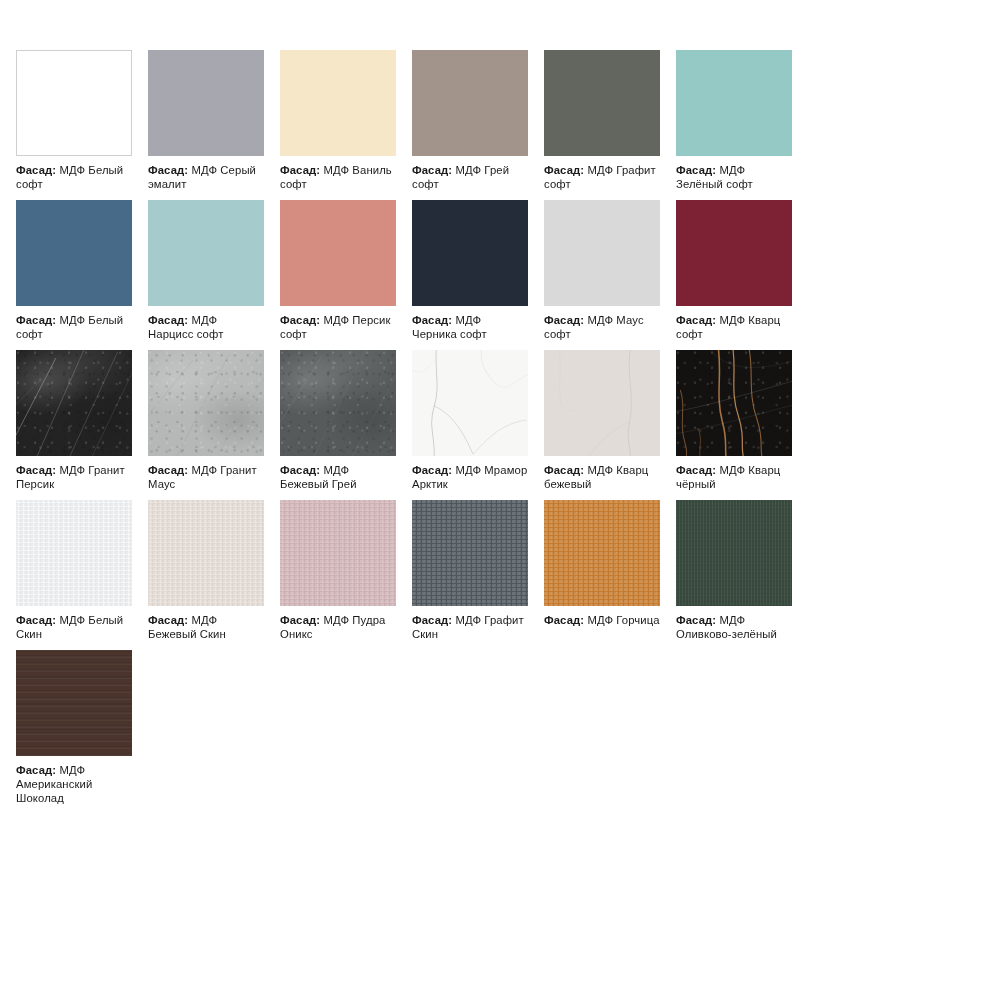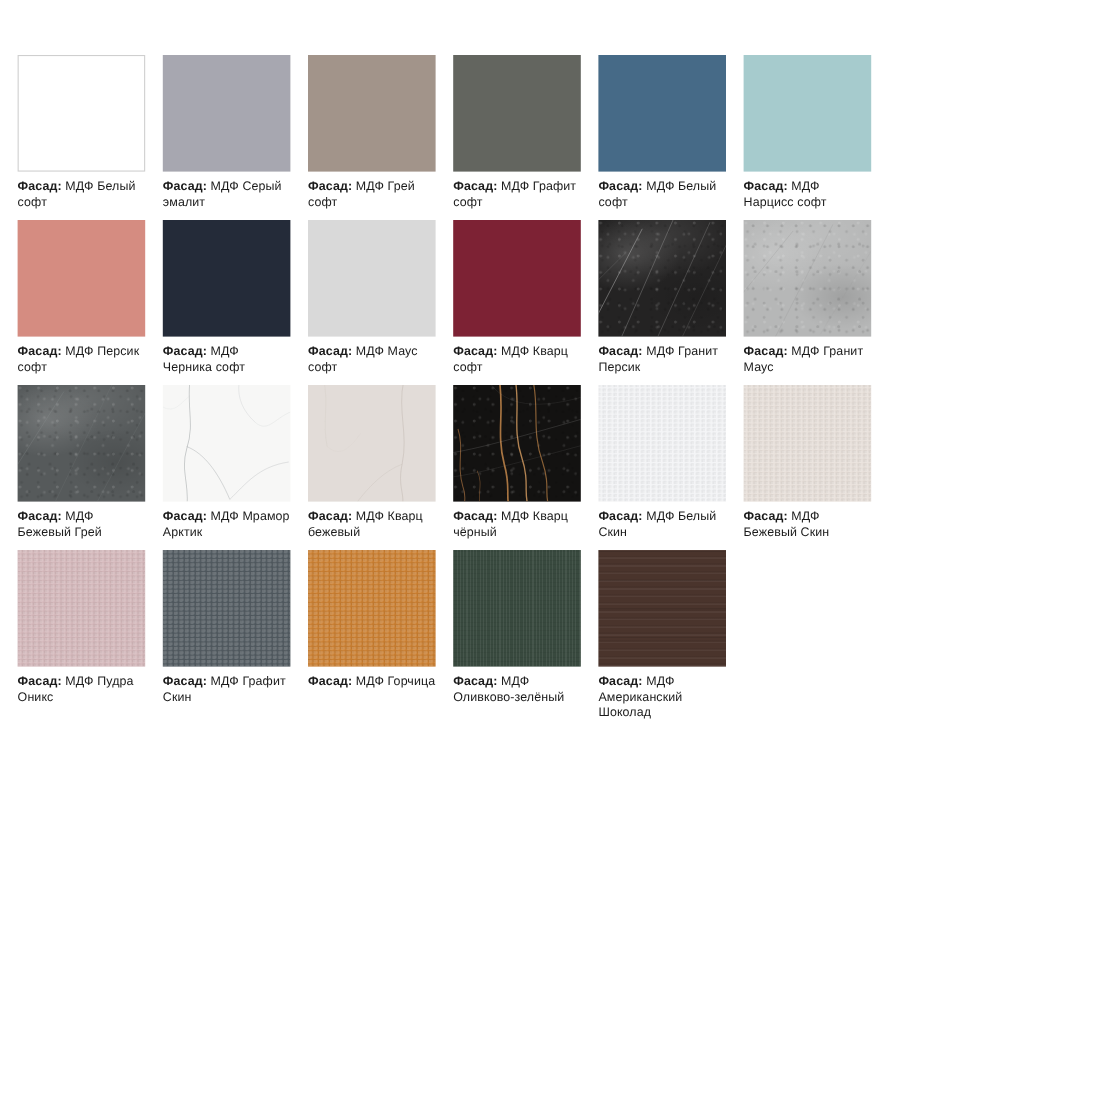--- a/index.html
+++ b/index.html
@@ -139,26 +139,34 @@
   <div class="swatch-grid">
       <div class="swatch-cell">
         <div class="swatch-chip bordered" style="background: rgb(255, 255, 255);"></div>
         <div class="swatch-caption"><span class="cap-key">Фасад:</span> <span class="cap-val">МДФ Белый софт</span></div>
       </div>
       <div class="swatch-cell">
         <div class="swatch-chip" style="background: rgb(167, 167, 176);"></div>
         <div class="swatch-caption"><span class="cap-key">Фасад:</span> <span class="cap-val">МДФ Серый эмалит</span></div>
       </div>
       <div class="swatch-cell">
+        <div class="swatch-chip" style="background: rgb(245, 231, 200);"></div>
+        <div class="swatch-caption"><span class="cap-key">Фасад:</span> <span class="cap-val">МДФ Ваниль софт</span></div>
+      </div>
+      <div class="swatch-cell">
         <div class="swatch-chip" style="background: rgb(162, 148, 138);"></div>
         <div class="swatch-caption"><span class="cap-key">Фасад:</span> <span class="cap-val">МДФ Грей софт</span></div>
       </div>
       <div class="swatch-cell">
         <div class="swatch-chip" style="background: rgb(99, 101, 95);"></div>
         <div class="swatch-caption"><span class="cap-key">Фасад:</span> <span class="cap-val">МДФ Графит софт</span></div>
+      </div>
+      <div class="swatch-cell">
+        <div class="swatch-chip" style="background: rgb(149, 201, 198);"></div>
+        <div class="swatch-caption"><span class="cap-key">Фасад:</span> <span class="cap-val">МДФ Зелёный софт</span></div>
       </div>
       <div class="swatch-cell">
         <div class="swatch-chip" style="background: rgb(70, 106, 135);"></div>
         <div class="swatch-caption"><span class="cap-key">Фасад:</span> <span class="cap-val">МДФ Белый софт</span></div>
       </div>
       <div class="swatch-cell">
         <div class="swatch-chip" style="background: rgb(166, 203, 205);"></div>
         <div class="swatch-caption"><span class="cap-key">Фасад:</span> <span class="cap-val">МДФ Нарцисс софт</span></div>
       </div>
       <div class="swatch-cell">

